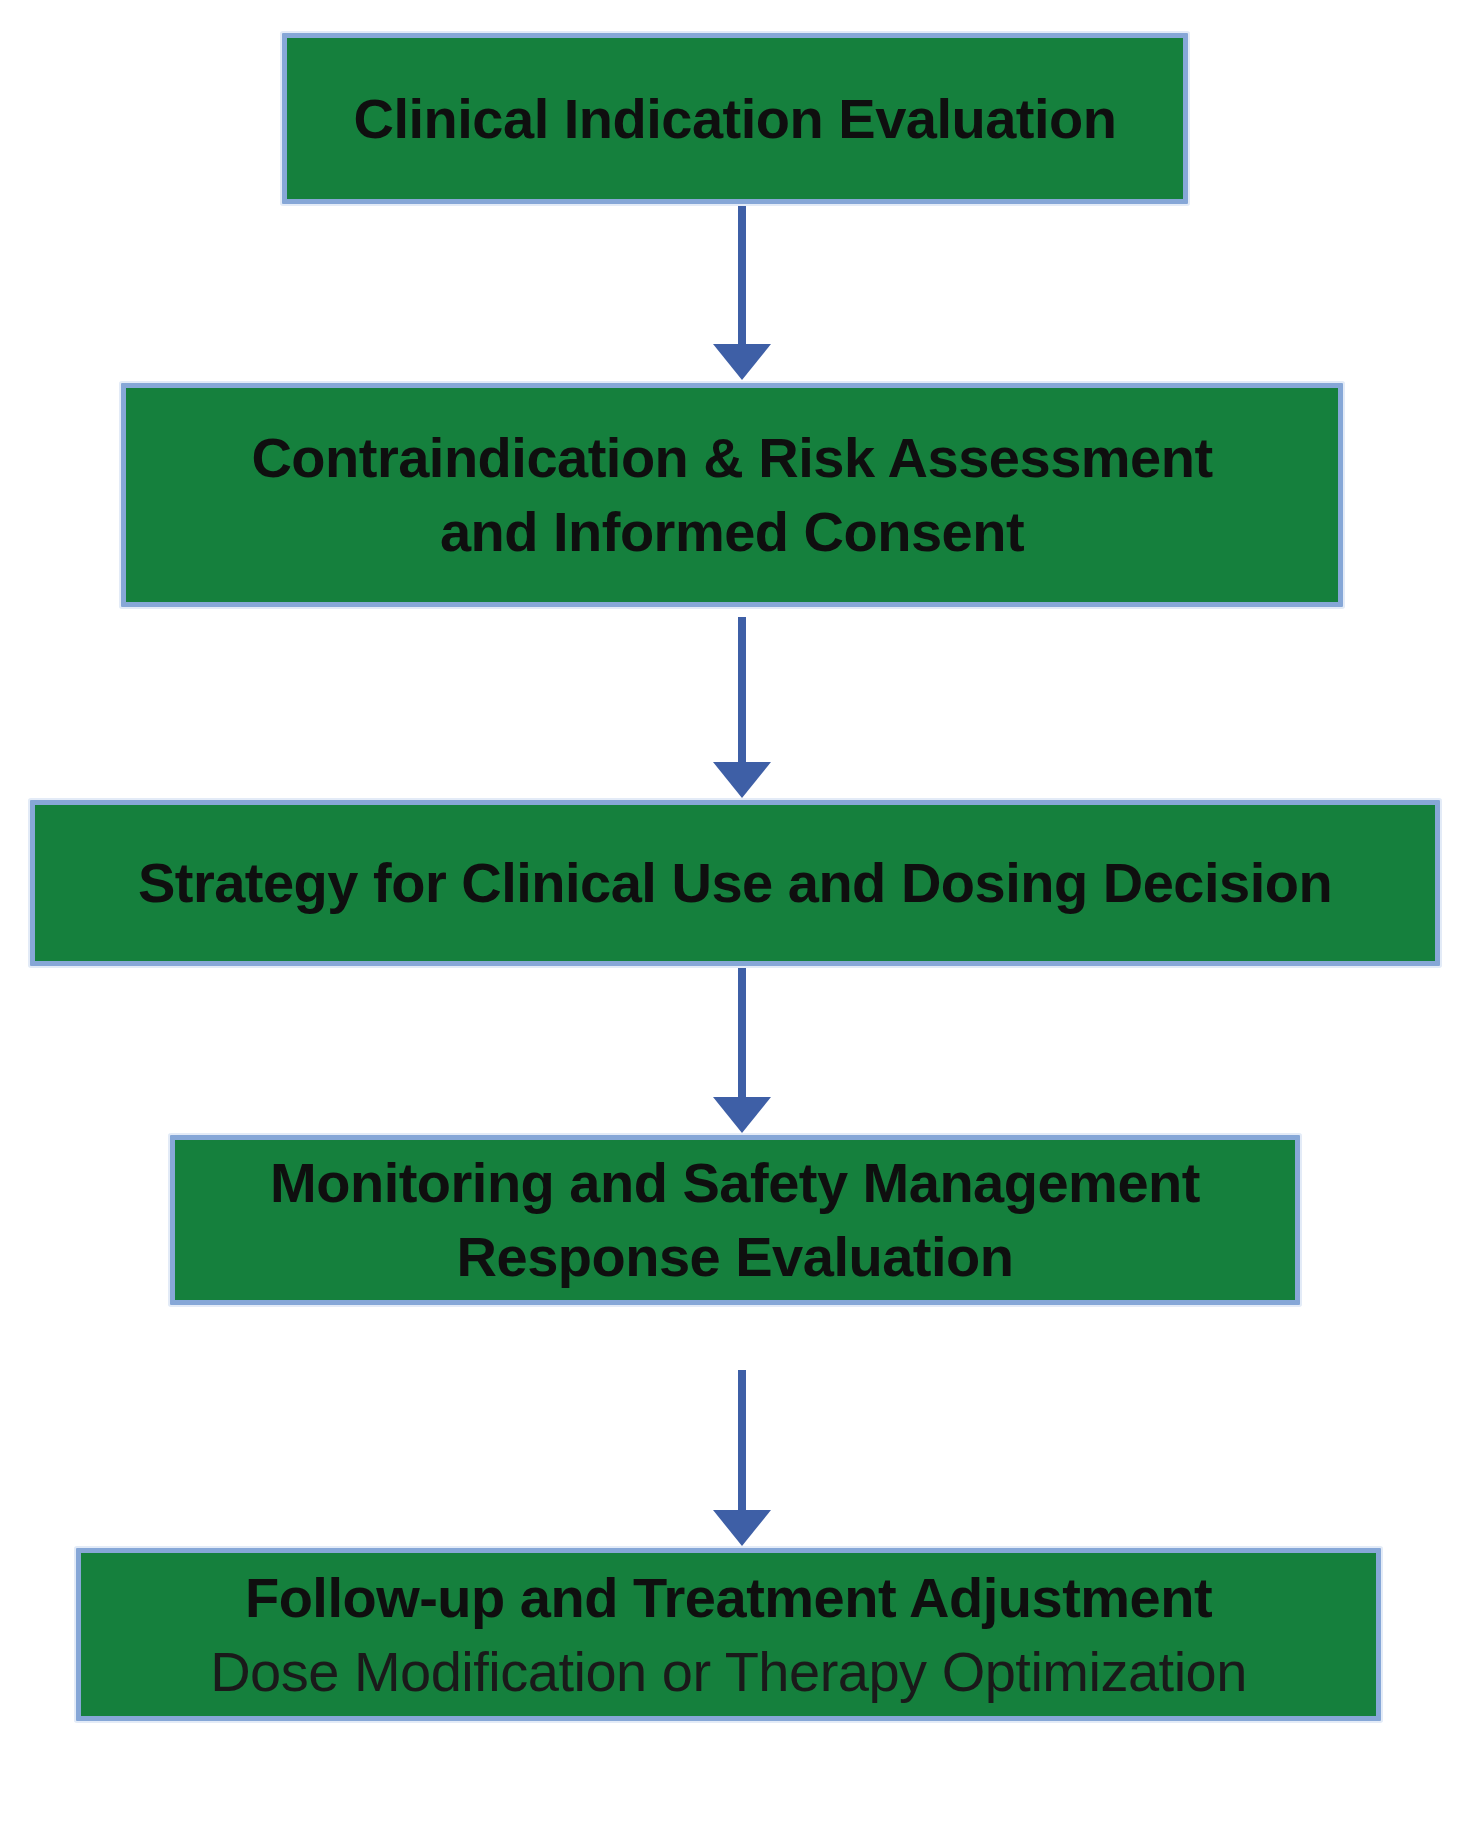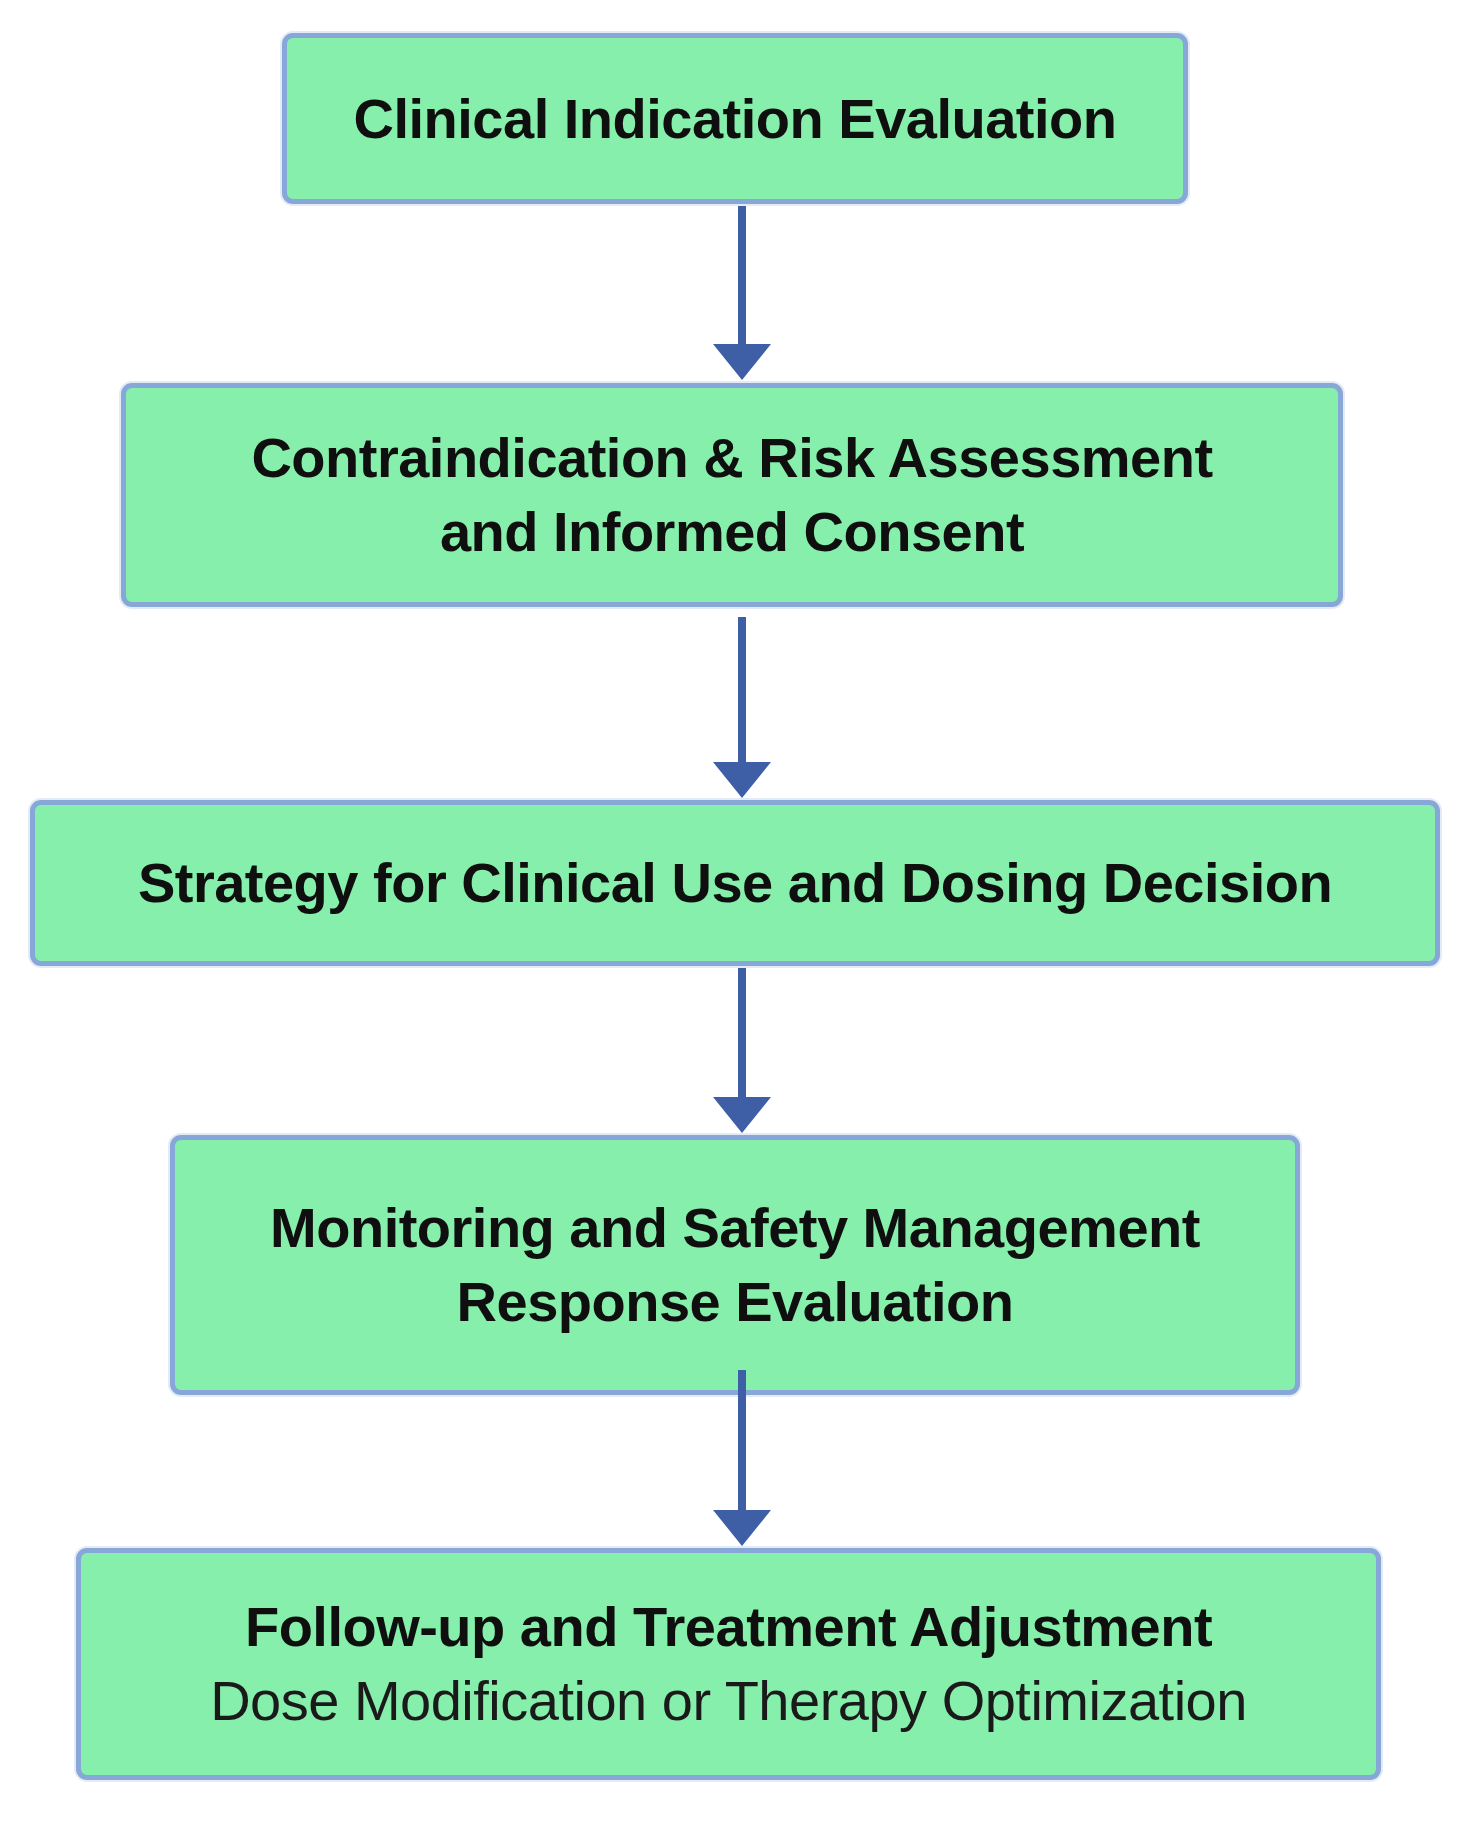--- a/index.html
+++ b/index.html
@@ -11,23 +11,23 @@
     position: relative;
     width: 1470px;
     height: 1826px;
     background: #ffffff;
     font-family: "Liberation Sans", "DejaVu Sans", sans-serif;
     overflow: hidden;
   }
   .flow-box {
     position: absolute;
     box-sizing: border-box;
-    background: #86efac;
+    background: #15803d;
     border: 5px solid #86a7d7;
-    border-radius: 11px;
+    border-radius: 1px;
     box-shadow: 0 0 0 2px rgba(175, 199, 231, 0.35);
     display: flex;
     flex-direction: column;
     justify-content: center;
     align-items: center;
     text-align: center;
     padding: 8px 20px;
   }
   .flow-box .line {
     display: block;
@@ -39,22 +39,22 @@
     white-space: nowrap;
   }
   .flow-box .line.regular {
     font-weight: 400;
     color: #1a1a1a;
   }
   
   .box-1 { left: 282px;  top: 33px;   width: 906px;  height: 171px; }
   .box-2 { left: 121px;  top: 383px;  width: 1222px; height: 224px; }
   .box-3 { left: 30px;   top: 800px;  width: 1410px; height: 166px; justify-content: center; }
-  .box-4 { left: 170px;  top: 1135px; width: 1130px; height: 260px; }
-  .box-5 { left: 76px;   top: 1548px; width: 1305px; height: 232px; }
+  .box-4 { left: 170px;  top: 1135px; width: 1130px; height: 170px; }
+  .box-5 { left: 76px;   top: 1548px; width: 1305px; height: 173px; }
 
   .flow-arrow {
     position: absolute;
     width: 58px;
     left: 713px; 
   }
   .flow-arrow .shaft {
     position: absolute;
     left: 50%;
     transform: translateX(-50%);

